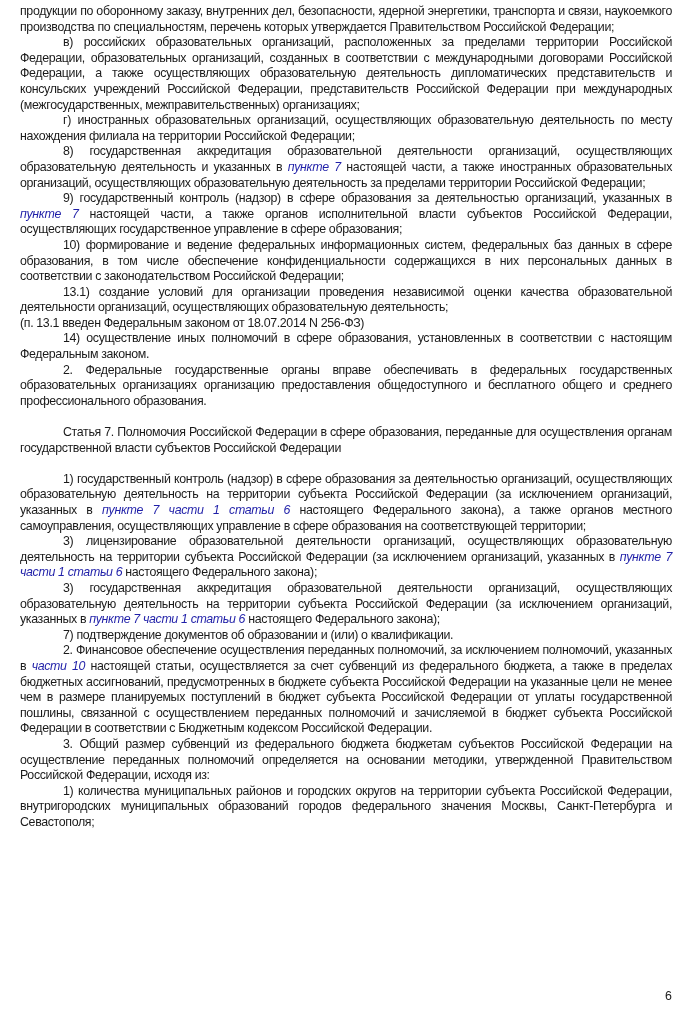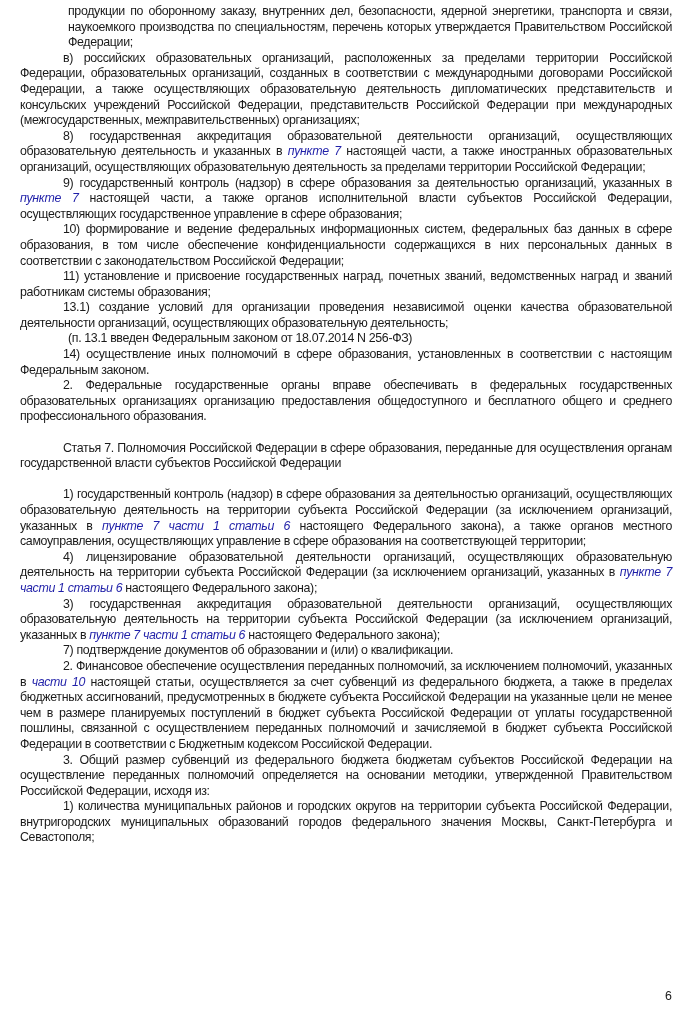--- a/index.html
+++ b/index.html
@@ -4,46 +4,46 @@
 <style>
   html, body { margin: 0; padding: 0; background: #ffffff; }
   body { width: 692px; height: 1024px; overflow: hidden; position: relative; }
   .page {
     position: absolute; left: 20px; top: 4px; width: 652px;
     font-family: "Liberation Sans", sans-serif;
     font-size: 12.4px; line-height: 15.6px; color: #1a1a1a;
     letter-spacing: -0.35px; word-spacing: 0px;
   }
   .p { margin: 0; text-align: justify; text-indent: 43px; }
-  .p.noindent { text-indent: 0; margin-left: 48px; }
+  .p.noindent { text-indent: 0; }
   .gap { height: 15.6px; }
   .link { color: #1f1fa8; font-style: italic; }
   .pagenum {
     position: absolute; right: 20px; top: 989px;
     font-family: "Liberation Sans", sans-serif; font-size: 12.4px; color: #1a1a1a;
   }
 </style>
 </head>
 <body>
 
 <div class="page" id="page">
     <p class="p noindent"><span>продукции по оборонному заказу, внутренних дел, безопасности, ядерной энергетики, транспорта и связи, наукоемкого производства по специальностям, перечень которых утверждается Правительством Российской Федерации;</span></p>
     <p class="p"><span>в) российских образовательных организаций, расположенных за пределами территории Российской Федерации, образовательных организаций, созданных в соответствии с международными договорами Российской Федерации, а также осуществляющих образовательную деятельность дипломатических представительств и консульских учреждений Российской Федерации, представительств Российской Федерации при международных (межгосударственных, межправительственных) организациях;</span></p>
+    <p class="p"><span>г) иностранных образовательных организаций, осуществляющих образовательную деятельность по месту нахождения филиала на территории Российской Федерации;</span></p>
     <p class="p"><span>8) государственная аккредитация образовательной деятельности организаций, осуществляющих образовательную деятельность и указанных в </span><span class="link" style="color: rgb(31, 31, 168);">пункте 7</span><span> настоящей части, а также иностранных образовательных организаций, осуществляющих образовательную деятельность за пределами территории Российской Федерации;</span></p>
     <p class="p"><span>9) государственный контроль (надзор) в сфере образования за деятельностью организаций, указанных в </span><span class="link" style="color: rgb(31, 31, 168);">пункте 7</span><span> настоящей части, а также органов исполнительной власти субъектов Российской Федерации, осуществляющих государственное управление в сфере образования;</span></p>
     <p class="p"><span>10) формирование и ведение федеральных информационных систем, федеральных баз данных в сфере образования, в том числе обеспечение конфиденциальности содержащихся в них персональных данных в соответствии с законодательством Российской Федерации;</span></p>
-    <p class="p"><span>11) установление и присвоение государственных наград, почетных званий, ведомственных наград и званий работникам системы образования;</span></p>
     <p class="p"><span>13.1) создание условий для организации проведения независимой оценки качества образовательной деятельности организаций, осуществляющих образовательную деятельность;</span></p>
     <p class="p noindent"><span>(п. 13.1 введен Федеральным законом от 18.07.2014 N 256-ФЗ)</span></p>
     <p class="p"><span>14) осуществление иных полномочий в сфере образования, установленных в соответствии с настоящим Федеральным законом.</span></p>
     <p class="p"><span>2. Федеральные государственные органы вправе обеспечивать в федеральных государственных образовательных организациях организацию предоставления общедоступного и бесплатного общего и среднего профессионального образования.</span></p>
     <div class="gap"></div>
     <p class="p"><span>Статья 7. Полномочия Российской Федерации в сфере образования, переданные для осуществления органам государственной власти субъектов Российской Федерации</span></p>
     <div class="gap"></div>
     <p class="p"><span>1) государственный контроль (надзор) в сфере образования за деятельностью организаций, осуществляющих образовательную деятельность на территории субъекта Российской Федерации (за исключением организаций, указанных в </span><span class="link" style="color: rgb(31, 31, 168);">пункте 7 части 1 статьи 6</span><span> настоящего Федерального закона), а также органов местного самоуправления, осуществляющих управление в сфере образования на соответствующей территории;</span></p>
-    <p class="p"><span>4) лицензирование образовательной деятельности организаций, осуществляющих образовательную деятельность на территории субъекта Российской Федерации (за исключением организаций, указанных в </span><span class="link" style="color: rgb(31, 31, 168);">пункте 7 части 1 статьи 6</span><span> настоящего Федерального закона);</span></p>
+    <p class="p"><span>3) лицензирование образовательной деятельности организаций, осуществляющих образовательную деятельность на территории субъекта Российской Федерации (за исключением организаций, указанных в </span><span class="link" style="color: rgb(31, 31, 168);">пункте 7 части 1 статьи 6</span><span> настоящего Федерального закона);</span></p>
     <p class="p"><span>3) государственная аккредитация образовательной деятельности организаций, осуществляющих образовательную деятельность на территории субъекта Российской Федерации (за исключением организаций, указанных в </span><span class="link" style="color: rgb(31, 31, 168);">пункте 7 части 1 статьи 6</span><span> настоящего Федерального закона);</span></p>
     <p class="p"><span>7) подтверждение документов об образовании и (или) о квалификации.</span></p>
     <p class="p"><span>2. Финансовое обеспечение осуществления переданных полномочий, за исключением полномочий, указанных в </span><span class="link" style="color: rgb(31, 31, 168);">части 10</span><span> настоящей статьи, осуществляется за счет субвенций из федерального бюджета, а также в пределах бюджетных ассигнований, предусмотренных в бюджете субъекта Российской Федерации на указанные цели не менее чем в размере планируемых поступлений в бюджет субъекта Российской Федерации от уплаты государственной пошлины, связанной с осуществлением переданных полномочий и зачисляемой в бюджет субъекта Российской Федерации в соответствии с Бюджетным кодексом Российской Федерации.</span></p>
     <p class="p"><span>3. Общий размер субвенций из федерального бюджета бюджетам субъектов Российской Федерации на осуществление переданных полномочий определяется на основании методики, утвержденной Правительством Российской Федерации, исходя из:</span></p>
     <p class="p"><span>1) количества муниципальных районов и городских округов на территории субъекта Российской Федерации, внутригородских муниципальных образований городов федерального значения Москвы, Санкт-Петербурга и Севастополя;</span></p>
   </div>
 <div class="pagenum">6</div>
 
 </body></html>

